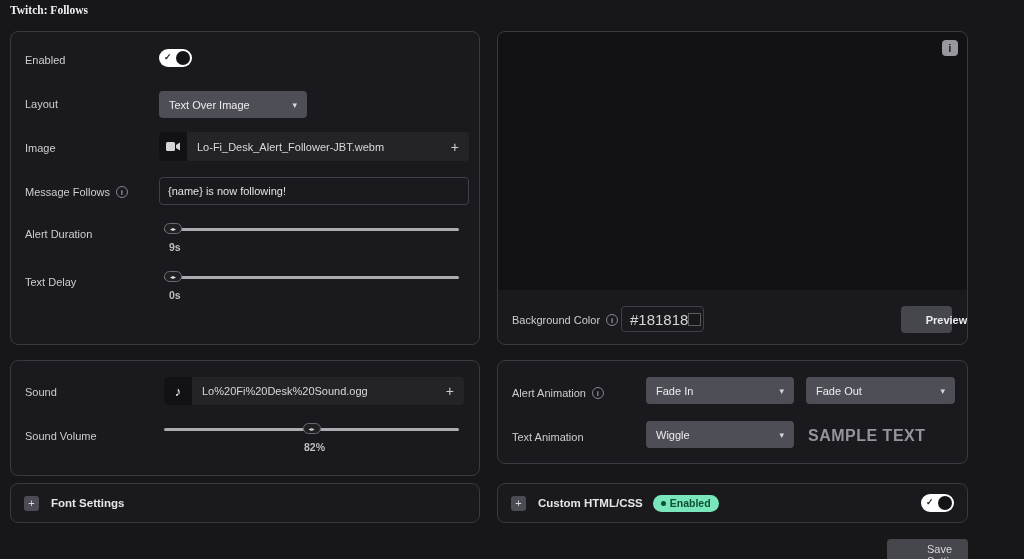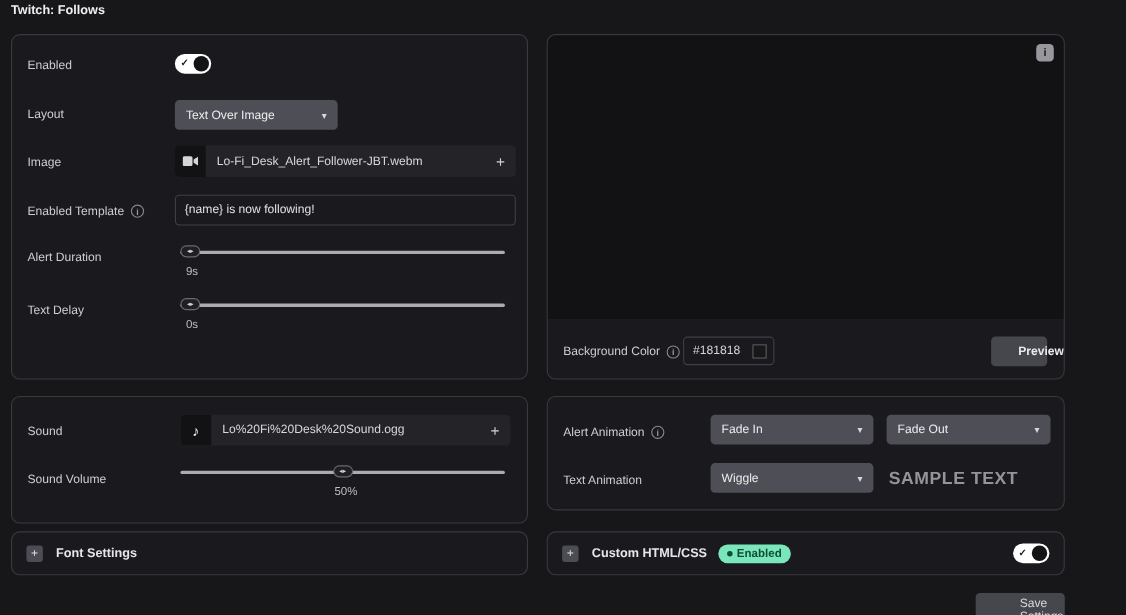--- a/index.html
+++ b/index.html
@@ -2,21 +2,21 @@
 <html><head>
 <meta charset="utf-8">
 <style>
   * { margin:0; padding:0; box-sizing:border-box; }
   html,body { background:#0f0f11; }
   body { font-family:"Liberation Sans", sans-serif; }
   #screen {
     position:relative; width:1024px; height:559px;
     background:#17171a; overflow:hidden;
   }
-  .page-title { position:absolute; left:10px; top:4px; font-size:11.5px; font-weight:700; color:#f0f0f2; }
+  .page-title { position:absolute; left:10px; top:4px; font-size:11.5px; font-weight:700; color:#f0f0f2;font-family:Liberation Serif, serif; }
 
   .card {
     position:absolute; background:#1a1a1e;
     border:1px solid #39393f; border-radius:8px;
   }
 
   .field-label { position:absolute; left:14px; font-size:11px; color:#cdcdd1; display:flex; align-items:center; }
 
   
   .toggle { width:33px; height:18px; background:#ffffff; border-radius:9px; cursor:pointer; position:relative; flex:none; }
@@ -39,35 +39,35 @@
   
   .text-input { position:absolute; background:transparent; border:1px solid #3f3f46; border-radius:4px;
     color:#e2e2e4; font-size:11px; padding:11px 8px; font-family:inherit; outline:none; }
 
   
   .slider { position:absolute; height:12px; cursor:pointer; }
   .slider .track { position:absolute; top:5px; left:0; right:0; height:3px; background:#ababb0; border-radius:2px; }
   .slider .handle { position:absolute; top:0; width:18px; height:11px; background:#1f1f24; border:1px solid #6a6a71; border-radius:6px;
     display:flex; align-items:center; justify-content:center; }
   .slider .handle span { font-size:6px; color:#d8d8da; line-height:1; letter-spacing:0; }
-  .slider-value { position:absolute; font-size:10.5px; color:#bdbdc2; }
+  .slider-value { position:absolute; font-size:10.5px; color:#bdbdc2;font-weight:bold; }
 
   
   .info-dot { display:inline-flex; width:12px; height:12px; border:1px solid #86868d; border-radius:50%;
     font-size:8px; font-weight:700; color:#9c9ca2; align-items:center; justify-content:center; margin-left:6px; cursor:pointer; flex:none; }
   .preview-info { position:absolute; top:8px; right:9px; width:16px; height:16px; background:#97979d; border-radius:4px;
     color:#17171a; font-size:10px; font-weight:700; display:flex; align-items:center; justify-content:center; cursor:pointer; }
 
   
   #card-preview { overflow:hidden; }
   .preview-area { position:absolute; left:0; top:0; right:0; height:258px; background:#121214; border-radius:7px 7px 0 0; }
 
   .color-input { position:absolute; width:83px; height:26px; border:1px solid #3f3f46; border-radius:4px;
     display:flex; align-items:center; padding:0 6px 0 8px; cursor:text; }
-  .color-input .hex { font-size:11px; color:#d6d6d8; flex:1; }
+  .color-input .hex { font-size:15px; color:#d6d6d8; flex:1; }
   .color-input .swatch { width:13px; height:13px; background:#181818; border:1px solid #5a5a61; flex:none; cursor:pointer; }
 
   .btn { background:#46464d; border-radius:4px; color:#ececee; font-size:11px; font-weight:700;
     display:flex; align-items:center; justify-content:center; cursor:pointer;padding-left:40px; }
 
   
   .accordion { display:flex; align-items:center; padding:0 13px; cursor:pointer; }
   .plus-box { width:15px; height:15px; background:#4c4c54; border-radius:3px; color:#dcdcde; font-size:11px;
     display:flex; align-items:center; justify-content:center; flex:none; cursor:pointer; }
   .accordion-label { font-size:11.5px; font-weight:700; color:#e6e6e8; margin-left:12px; }
@@ -106,21 +106,21 @@
         <svg width="14" height="11" viewBox="0 0 14 11">
             <rect x="0" y="1" width="9" height="9" rx="1.5" fill="#d6d6d9"></rect>
             <path d="M10 4 L14 1.5 V9.5 L10 7 Z" fill="#d6d6d9"></path>
           </svg>
       </span>
       <span class="file-name">Lo-Fi_Desk_Alert_Follower-JBT.webm</span>
       <span class="file-add">+</span>
     </div>
 
     <div class="field-label" style="top:154px">
-      <span>Enabled Template</span>
+      <span>Message Follows</span>
       <span class="info-dot">i</span>
     </div>
     <input class="text-input" style="left: 148px; top: 145px; width: 310px; height: 28px;" value="{name} is now following!">
 
     <div class="field-label" style="top:196px">Alert Duration</div>
     <div class="slider" style="left:153px;top:191px;width:295px">
       <div class="track"></div>
       <div class="handle" style="left:0">
           <span>◂▸</span>
         </div>
@@ -160,21 +160,21 @@
       <span class="file-add">+</span>
     </div>
 
     <div class="field-label" style="top:69px">Sound Volume</div>
     <div class="slider" style="left:153px;top:62px;width:295px">
       <div class="track"></div>
       <div class="handle" style="left:calc(50% - 9px)">
           <span>◂▸</span>
         </div>
     </div>
-    <div class="slider-value" style="left:293px;top:80px">50%</div>
+    <div class="slider-value" style="left:293px;top:80px">82%</div>
   </div>
 
   <div class="card" style="left:497px;top:360px;width:471px;height:104px">
     <div class="field-label" style="top:26px">
       <span>Alert Animation</span>
       <span class="info-dot">i</span>
     </div>
     <div class="dropdown" style="left:148px;top:16px;width:148px">
       <span class="dd-label">Fade In</span>
       <span class="caret">▾</span>

